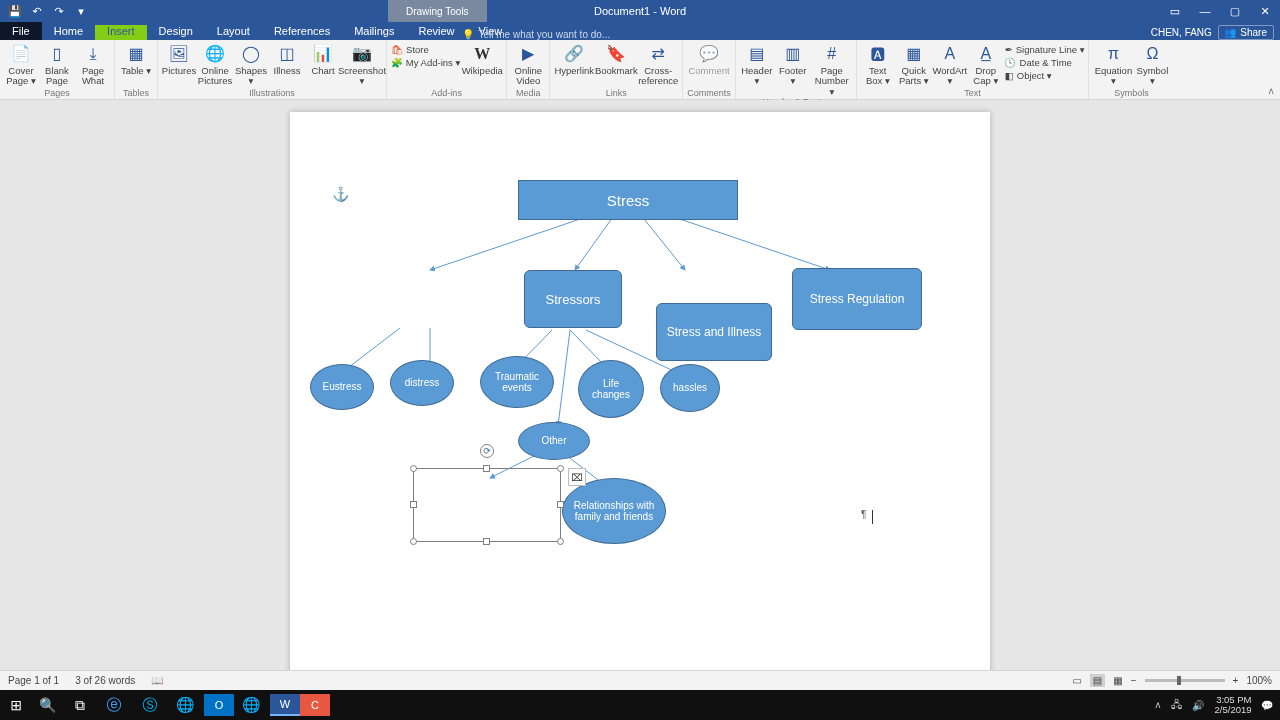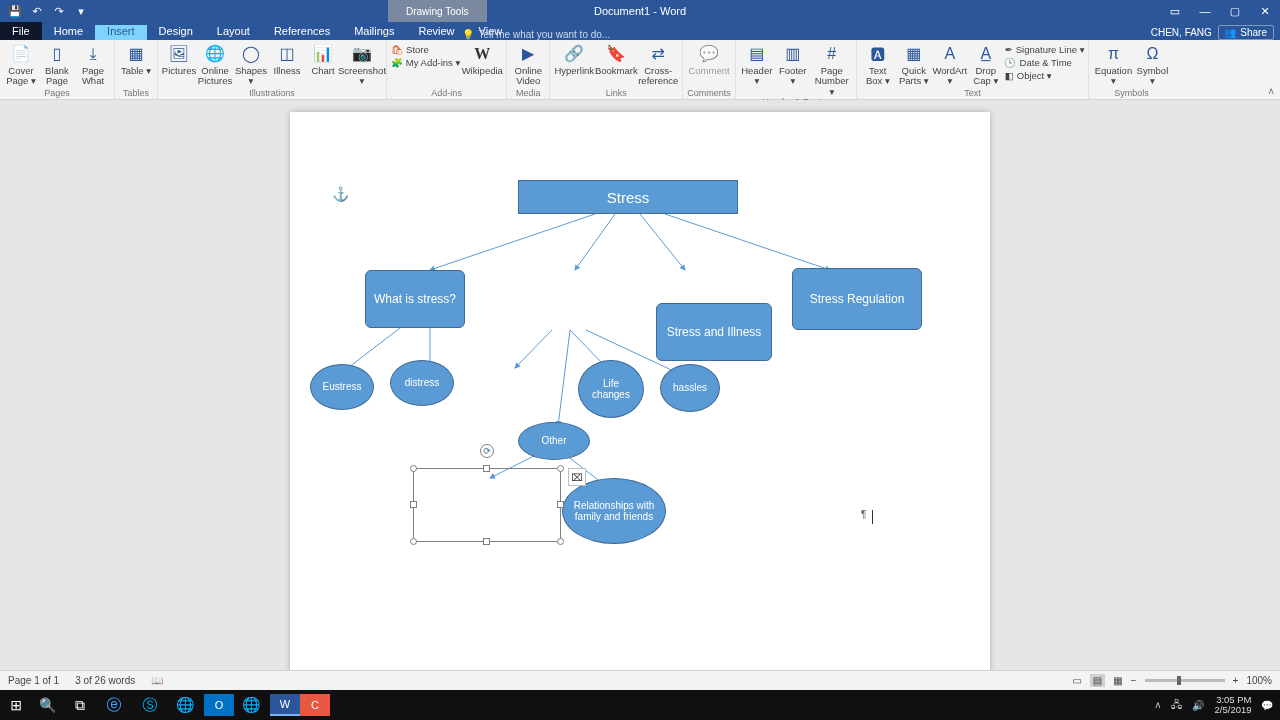--- a/index.html
+++ b/index.html
@@ -11,21 +11,21 @@
   .qat-icon { width:14px; height:14px; display:flex; align-items:center; justify-content:center; font-size:11px; }
   .title-center { position:absolute; left:50%; transform:translateX(-50%); font-size:11px; }
   .title-right { position:absolute; right:0; display:flex; align-items:center; gap:0; }
   .winbtn { width:30px; height:22px; display:flex; align-items:center; justify-content:center; font-size:11px; }
   .context-tab { position:absolute; left:388px; top:0; height:22px; padding:0 18px; background:#7a88a0; display:flex; align-items:center; font-size:10px; }
 
   
   .menutabs { background:#2b579a; height:18px; display:flex; color:#fff; font-size:11px; align-items:flex-end; position:relative;}
   .filetab { background:#0f172a; padding:3px 12px 3px 12px;}
   .mtab { padding:0 12px 3px 12px; }
-  .mtab.active { background:#7dd3fc; color:#2b579a; }
+  .mtab.active { background:#84cc16; color:#2b579a; }
   .mtab.context { background:#f3f3f3; color:#7a88a0; position:absolute; left:403px; top:0; padding:0 10px 3px 10px;margin-top:24px;}
   .tellme { position:absolute; left:462px; display:flex; align-items:center; gap:4px; font-size:10px; color:#cdd8ea;}
   .user-area { position:absolute; right:6px; display:flex; align-items:center; gap:6px; font-size:10px;}
   .share-btn { display:flex; align-items:center; gap:3px; padding:1px 6px; border:1px solid rgba(255,255,255,0.4); border-radius:2px; font-size:10px;}
 
   
   .ribbon { background:#f3f3f3; height:60px; border-bottom:1px solid #d4d4d4; display:flex; font-size:10px; color:#444; position:relative; }
   .rgroup { display:flex; flex-direction:column; align-items:center; border-right:1px solid #e1e1e1; padding:2px 4px 0 4px; height:100%; justify-content:space-between;}
   .rgroup-items { display:flex; gap:2px; align-items:flex-start;}
   .ritm { display:flex; flex-direction:column; align-items:center; width:40px; text-align:center; line-height:1.1; cursor:default;}
@@ -325,28 +325,29 @@
         <line x1="262" y1="218" x2="225" y2="256"></line>
         <line x1="280" y1="218" x2="315" y2="254"></line>
         <line x1="296" y1="218" x2="390" y2="262"></line>
         <line x1="280" y1="218" x2="268" y2="314"></line>
 
         <line x1="252" y1="340" x2="200" y2="366"></line>
         <line x1="272" y1="340" x2="316" y2="374"></line>
       </g>
     </svg>
 
-    <div class="rect" style="left:228px; top:68px; width:220px; height:34px; border-radius:0; font-size:15px;">Stress</div>
-
-    <div class="rect" style="left:75px; top:158px; width:100px; height:58px;">What is stress?</div>
+    <div class="rect" style="left:228px; top:68px; width:220px; height:40px; border-radius:0; font-size:15px;">Stress</div>
+
+    <div class="rect" style="left:234px; top:158px; width:98px; height:58px; font-size:13px;">Stressors</div>
     <div class="rect" style="left:366px; top:158px; width:116px; height:58px;margin-top:33px;">Stress and Illness</div>
     <div class="rect" style="left:502px; top:156px; width:130px; height:62px;">Stress Regulation</div>
 
     <div class="oval" style="left:20px; top:252px; width:64px; height:46px;">Eustress</div>
     <div class="oval" style="left:100px; top:248px; width:64px; height:46px;">distress</div>
+    <div class="oval" style="left:190px; top:244px; width:74px; height:52px;">Traumatic events</div>
     <div class="oval" style="left:288px; top:248px; width:66px; height:58px;">Life changes</div>
     <div class="oval" style="left:370px; top:252px; width:60px; height:48px;text-align:right;">hassles</div>
     <div class="oval" style="left:228px; top:310px; width:72px; height:38px;">Other</div>
 
     <div class="oval" style="left:272px; top:366px; width:104px; height:66px;">Relationships with family and friends</div>
 
     <div class="sel-box" style="left:123px; top:356px; width:148px; height:74px;">
       <div class="handle" style="left:-4px; top:-4px;"></div>
       <div class="handle sq" style="left:50%; top:-4px; margin-left:-4px;"></div>
       <div class="handle" style="right:-4px; top:-4px;"></div>

